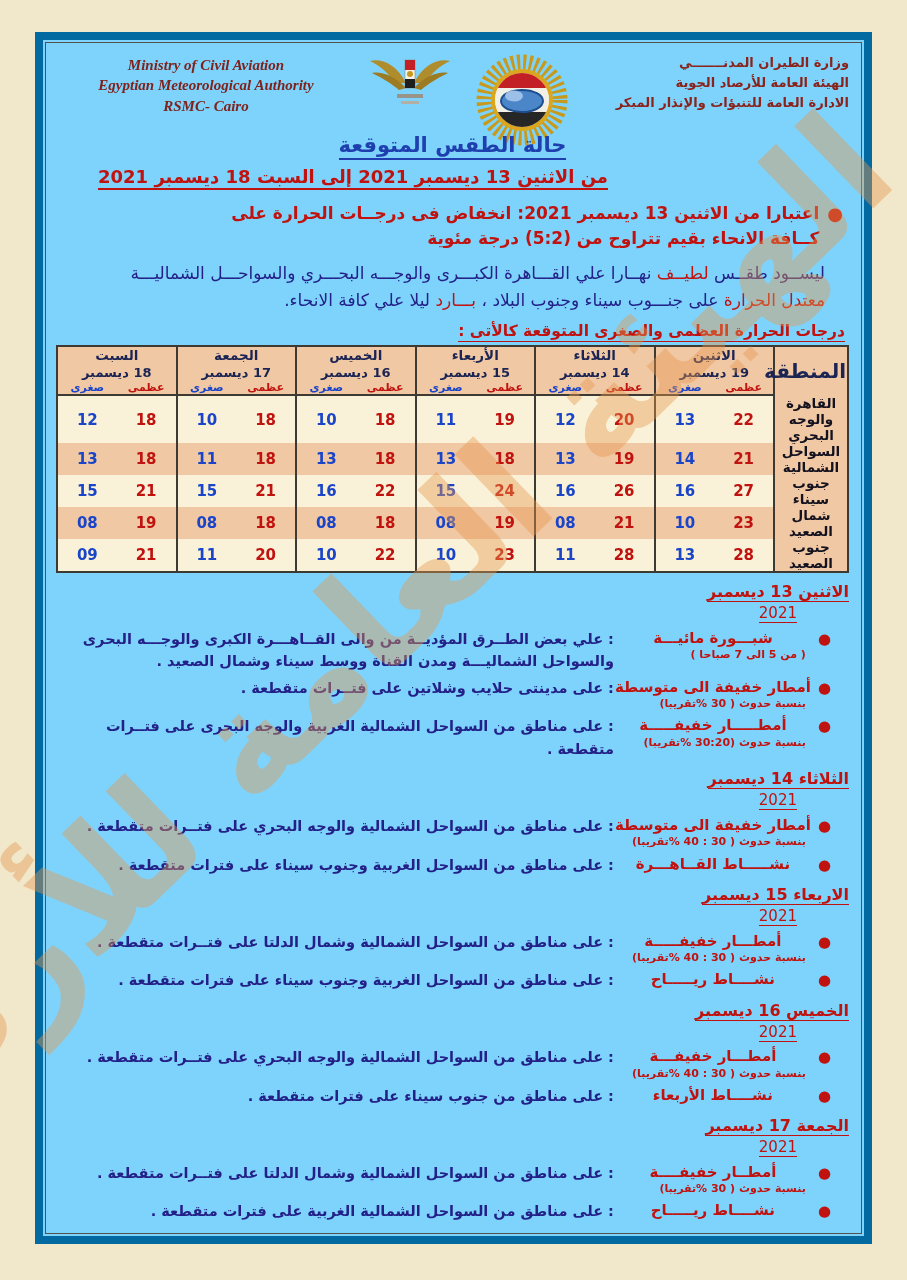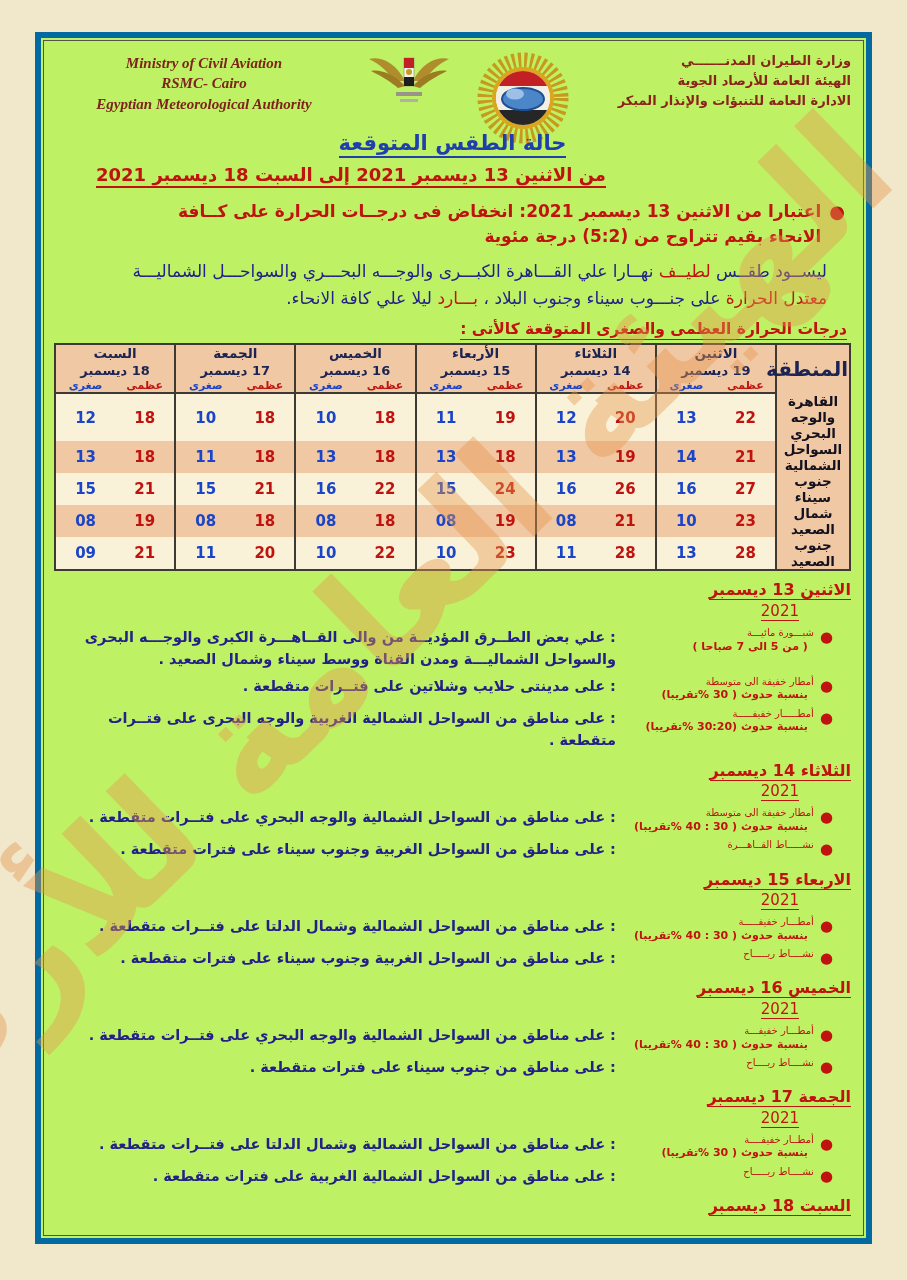--- a/index.html
+++ b/index.html
@@ -5,21 +5,21 @@
   html,body{margin:0;padding:0;}
   body{
     width:907px;height:1280px;
     background:#f1e7cb;
     font-family:"DejaVu Sans","Liberation Sans",sans-serif;
     overflow:hidden;position:relative;
   }
   .canvas{position:absolute;inset:0;overflow:hidden;}
   .frame{
     position:absolute;left:35px;top:32px;width:837px;height:1212px;
-    border:6px solid #0369a1;background:#bef264;
+    border:8px solid #0369a1;background:#7dd3fc;
     box-sizing:border-box;
   }
   .frame-inner{
     position:absolute;inset:2px;border:1px solid #55524a;
     padding:6px 12px 4px 10px;box-sizing:border-box;overflow:hidden;
   }
   
   .hdr{display:flex;align-items:flex-start;direction:ltr;margin-top:2px;}
   .hdr-en{
     width:300px;color:#7e221c;font-family:"Liberation Serif","DejaVu Serif",serif;
@@ -69,21 +69,21 @@
   tr.alt td.mx,tr.alt td.mn{background:#f0c8a4;}
   
   .sections{margin-top:6px;}
   .day-heading{text-align:right;margin:9px 0 3px 0;line-height:1.3;}
   .day-heading .l1{color:#c0130f;font-size:16px;font-weight:bold;border-bottom:1.8px solid #c0130f;padding-bottom:0;}
   .day-heading .l2row{text-align:right;padding-right:52px;}
   .day-heading .l2{color:#c0130f;font-size:15px;font-weight:normal;border-bottom:1.8px solid #c0130f;}
   .fitem{display:flex;align-items:flex-start;margin:4px 18px 2px 0;}
   .fbullet{color:#c0130f;font-size:15px;line-height:1.5;margin-left:6px;}
   .flabel-col{width:198px;flex:0 0 198px;}
-  .flabel{color:#c0130f;font-weight:normal;font-size:10px;line-height:1.35;}
+  .flabel{color:#c0130f;font-weight:bold;font-size:15px;line-height:1.35;text-align:center;}
   .fnote{color:#c0130f;font-weight:bold;font-size:11px;line-height:1.3;padding-right:6px;}
   .fdesc{flex:1;color:#232188;font-weight:bold;font-size:14.5px;line-height:1.55;text-align:right;padding-left:14px;}
   
   .watermark{
     position:absolute;left:-70px;top:960px;width:1300px;
     transform:rotate(-44deg);transform-origin:0 50%;
     font-size:150px;font-weight:bold;color:#e7984f;opacity:.42;
     white-space:nowrap;text-align:left;direction:rtl;
     pointer-events:none;z-index:5;
   }
@@ -92,22 +92,22 @@
 </head>
 <body>
 
 <div class="canvas">
   <div class="frame">
     <div class="frame-inner">
 
       <div class="hdr">
         <div class="hdr-en">
           <div>Ministry of Civil Aviation</div>
+          <div>Egyptian Meteorological Authority</div>
           <div>RSMC- Cairo</div>
-          <div>Egyptian Meteorological Authority</div>
         </div>
         <div class="hdr-logos">
           <span>
             <svg class="logo" width="84" height="58" viewBox="0 0 84 58">
               <path d="M38 30 C28 10 12 5 2 8 C14 14 20 20 27 30 Z" fill="#b08d2c"></path>
               <path d="M38 35 C26 22 12 18 4 20 C16 26 24 31 31 37 Z" fill="#9c7b22"></path>
               <path d="M46 30 C56 10 72 5 82 8 C70 14 64 20 57 30 Z" fill="#b08d2c"></path>
               <path d="M46 35 C58 22 72 18 80 20 C68 26 60 31 53 37 Z" fill="#9c7b22"></path>
               <rect x="37" y="7" width="10" height="28" fill="#f5f2ea" stroke="#8a8a7a" stroke-width=".6"></rect>
               <rect x="37" y="7" width="10" height="10" fill="#c32026"></rect>
@@ -357,21 +357,21 @@
               <span class="fbullet">●</span>
               <div class="flabel-col">
                 <div class="flabel">أمطـــار خفيفـــة</div>
                 <div class="fnote">بنسبة حدوث ( 30 : 40 %تقريبا)</div>
               </div>
               <div class="fdesc">: على مناطق من السواحل الشمالية والوجه البحري على فتــرات متقطعة .</div>
             </div>
             <div class="fitem">
               <span class="fbullet">●</span>
               <div class="flabel-col">
-                <div class="flabel">نشــــاط ريــــاح</div>
+                <div class="flabel">نشــــاط الأربعاء</div>
               </div>
               <div class="fdesc">: على مناطق من  جنوب سيناء على فترات متقطعة .</div>
             </div>
           </div>
           <div class="fsection">
             <div class="day-heading"><span class="l1">الجمعة 17 ديسمبر</span><div class="l2row"><span class="l2">2021</span></div></div>
             <div class="fitem">
               <span class="fbullet">●</span>
               <div class="flabel-col">
                 <div class="flabel">أمطــار خفيفــــة</div>

